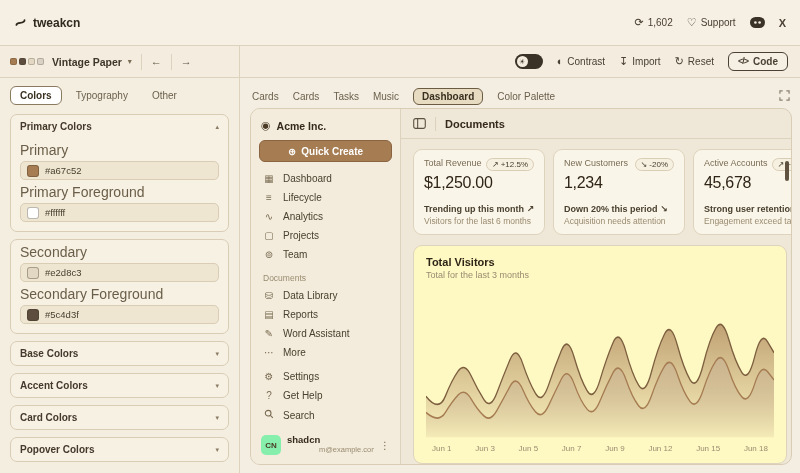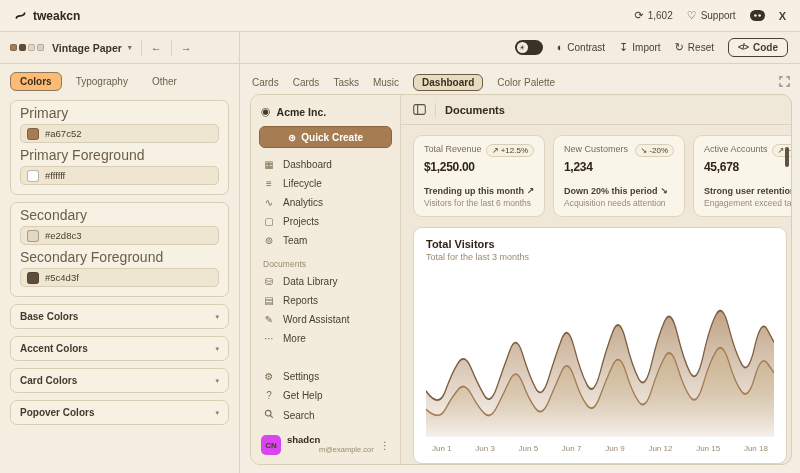--- a/index.html
+++ b/index.html
@@ -1,21 +1,21 @@
 <!DOCTYPE html>
 <html><head>
 <meta charset="utf-8">
 <style>
   * { margin:0; padding:0; box-sizing:border-box; }
   html,body { width:800px; height:473px; overflow:hidden; }
   body { font-family:"Liberation Sans","DejaVu Sans",sans-serif; background:#efe8da; color:#3f3628; }
   .stage { width:800px; height:473px; display:flex; flex-direction:column; background:#f4eee2; }
 
   
-  .topbar { height:32px; flex:none; display:flex; align-items:center; justify-content:space-between;
+  .topbar { height:46px; flex:none; display:flex; align-items:center; justify-content:space-between;
             padding:0 14px; background:#f6f0e4; border-bottom:1px solid #ddd2bd; }
   .brand { display:flex; align-items:center; gap:6px; font-weight:700; font-size:12px; color:#2f281c; cursor:pointer; }
   .topbar-right { display:flex; align-items:center; gap:14px; font-size:10px; color:#4a4033; }
   .tb-item { display:flex; align-items:center; gap:4px; cursor:pointer; }
   .tb-icon { font-size:11px; line-height:1; }
   .x-glyph { font-weight:700; font-size:11px; }
 
   
   .toolbar { height:32px; flex:none; display:flex; align-items:stretch; background:#f3ecdf; border-bottom:1px solid #ddd2bd; }
   .toolbar-left { width:240px; flex:none; display:flex; align-items:center; gap:6px; padding:0 10px;
@@ -36,21 +36,21 @@
               padding:3px 9px; font-size:10px; font-weight:600; background:#f6f0e4; cursor:pointer; }
   .code-btn .tool-icon { font-size:9px; letter-spacing:-1px; }
 
   
   .main { flex:1; display:flex; min-height:0; }
 
   
   .editor { width:240px; flex:none; background:#f4eee1; border-right:1px solid #ddd2bd; padding:8px 10px; overflow:hidden; }
   .editor-tabs { display:flex; gap:4px; margin-bottom:9px; }
   .etab { font-size:10px; padding:3px 9px; border-radius:6px; color:#6b5f4b; border:1px solid transparent; cursor:pointer; }
-  .etab.active { border-color:#8a7a5f; background:#fdba74; color:#3a3020; font-weight:600; }
+  .etab.active { border-color:#8a7a5f; background:#ffffff; color:#3a3020; font-weight:600; }
   .esec { border:1px solid #d9cdb6; border-radius:7px; background:#f7f1e4; margin-bottom:7px; overflow:hidden; }
   .esec-head { display:flex; align-items:center; justify-content:space-between; padding:6px 9px; cursor:pointer; }
   .esec-title { font-size:10px; font-weight:700; color:#44392a; }
   .esec-chev { font-size:7px; color:#8a7c64; }
   .esec-body { padding:0 9px 9px; }
   .f-label { font-size:14px; color:#6b5e48; margin:4px 0 3px; }
   .f-input { display:flex; align-items:flex-start; gap:6px; background:#efe6d2; border:1px solid #d9cdb6;
              border-radius:5px; padding:3px 6px; height:19px; cursor:text; }
   .swatch { width:12px; height:12px; border-radius:3px; border:1px solid rgba(60,48,32,.35); flex:none; }
   .hex { font-size:9.5px; color:#49402f; }
@@ -74,44 +74,44 @@
   .org-icon { font-size:11px; color:#4a3a26; }
   .quick-create { height:22px; border-radius:6px; background:#a67c52; border:1px solid #8a6440; color:#ffffff;
                   display:flex; align-items:center; justify-content:center; gap:5px; font-size:10px; font-weight:600;
                   cursor:pointer; margin-bottom:7px; }
   .qc-icon { font-size:10px; }
   .snav-item { display:flex; align-items:center; gap:8px; padding:4px 4px; border-radius:5px; color:#49402f; cursor:pointer; }
   .snav-icon { width:12px; text-align:center; font-size:10px; color:#7a6c52; flex:none; }
   .sec-label { font-size:8.5px; color:#9a8b70; margin:9px 4px 3px; }
   .sb-footer { margin-top:auto; }
   .user-row { display:flex; align-items:center; gap:6px; margin-top:7px; padding:3px 2px; cursor:pointer; }
-  .avatar { width:20px; height:20px; border-radius:5px; background:#d946ef; color:#4a3a26; font-size:8px; font-weight:700;
+  .avatar { width:20px; height:20px; border-radius:5px; background:#86efac; color:#4a3a26; font-size:8px; font-weight:700;
             display:flex; align-items:center; justify-content:center; flex:none; }
   .user-meta { flex:1; min-width:0; line-height:1.15; }
   .user-name { font-size:9.5px; font-weight:700; color:#35291b; }
   .user-email { font-size:7.5px; color:#9a8b70; white-space:nowrap; overflow:hidden;margin-left:32px; }
   .dots { color:#7a6c52; font-size:10px; cursor:pointer; }
 
   .app-content { flex:1; display:flex; flex-direction:column; min-width:0; min-height:0; }
   .app-header { height:30px; flex:none; display:flex; align-items:center; gap:9px; padding:0 12px; border-bottom:1px solid #ddd2bd; }
   .ah-sep { width:1px; height:14px; background:#ddd2bd; }
   .page-title { font-size:11px; font-weight:700; color:#35291b; }
 
   .content-body { flex:1; min-height:0; display:flex; flex-direction:column; gap:10px; padding:10px 0 0 12px; overflow:hidden; }
   .stats { display:flex; gap:8px; flex:none; overflow:hidden; padding-right:4px; }
   .stat-card { width:132px; flex:none; border:1px solid #ded3bd; border-radius:9px; background:#faf5e9; padding:8px 10px; }
   .stat-top { display:flex; align-items:flex-start; justify-content:space-between; gap:4px; }
   .stat-label { font-size:9px; color:#7a6c55; white-space:nowrap; }
   .badge { display:flex; align-items:center; gap:2px; border:1px solid #d9cdb6; border-radius:99px;
            padding:1px 5px; font-size:8px; color:#49402f; background:#f6f0e1; white-space:nowrap; }
-  .stat-value { font-size:12px; font-weight:700; color:#2f2517; letter-spacing:-.3px; margin:3px 0 12px; }
+  .stat-value { font-size:16px; font-weight:400; color:#2f2517; letter-spacing:-.3px; margin:3px 0 12px; }
   .stat-l1 { font-size:9px; font-weight:700; color:#49402f; white-space:nowrap; overflow:hidden; }
   .stat-l2 { font-size:8.5px; color:#9a8b70; white-space:nowrap; overflow:hidden; margin-top:2px; }
 
-  .chart-card { flex:1; min-height:0; border:1px solid #ded3bd; border-radius:9px; background:#ffffff;
+  .chart-card { flex:1; min-height:0; border:1px solid #ded3bd; border-radius:9px; background:#fef9c3;
                 padding:10px 12px 8px; margin-right:4px; display:flex; flex-direction:column; }
   .chart-title { font-size:11px; font-weight:700; color:#2f2517; }
   .chart-sub { font-size:9px; color:#9a8b70; margin-top:2px; }
   .chart-wrap { flex:1; min-height:70px; margin-top:8px; }
   .chart-wrap svg { width:100%; height:100%; display:block; }
   .x-labels { display:flex; justify-content:space-between; font-size:8px; color:#9a8b70; padding:3px 6px 2px; flex:none; }
 
   .scroll-thumb { position:absolute; right:2px; top:52px; width:4px; height:20px; border-radius:2px; background:#5f5240; }
 </style>
 </head>
@@ -189,20 +189,24 @@
   <div class="main">
 
     <aside class="editor">
       <div class="editor-tabs">
         <span class="etab active">Colors</span>
         <span class="etab">Typography</span>
         <span class="etab">Other</span>
       </div>
 
       <div class="esec">
+        <div class="esec-head">
+          <span class="esec-title">Primary Colors</span>
+          <span class="esec-chev">▴</span>
+        </div>
         <div class="esec-body">
           <div class="f-label">Primary</div>
           <div class="f-input">
             <span class="swatch" style="background: rgb(166, 124, 82);"></span>
             <span class="hex">#a67c52</span>
           </div>
           <div class="f-label">Primary Foreground</div>
           <div class="f-input">
             <span class="swatch" style="background: rgb(255, 255, 255);"></span>
             <span class="hex">#ffffff</span>

